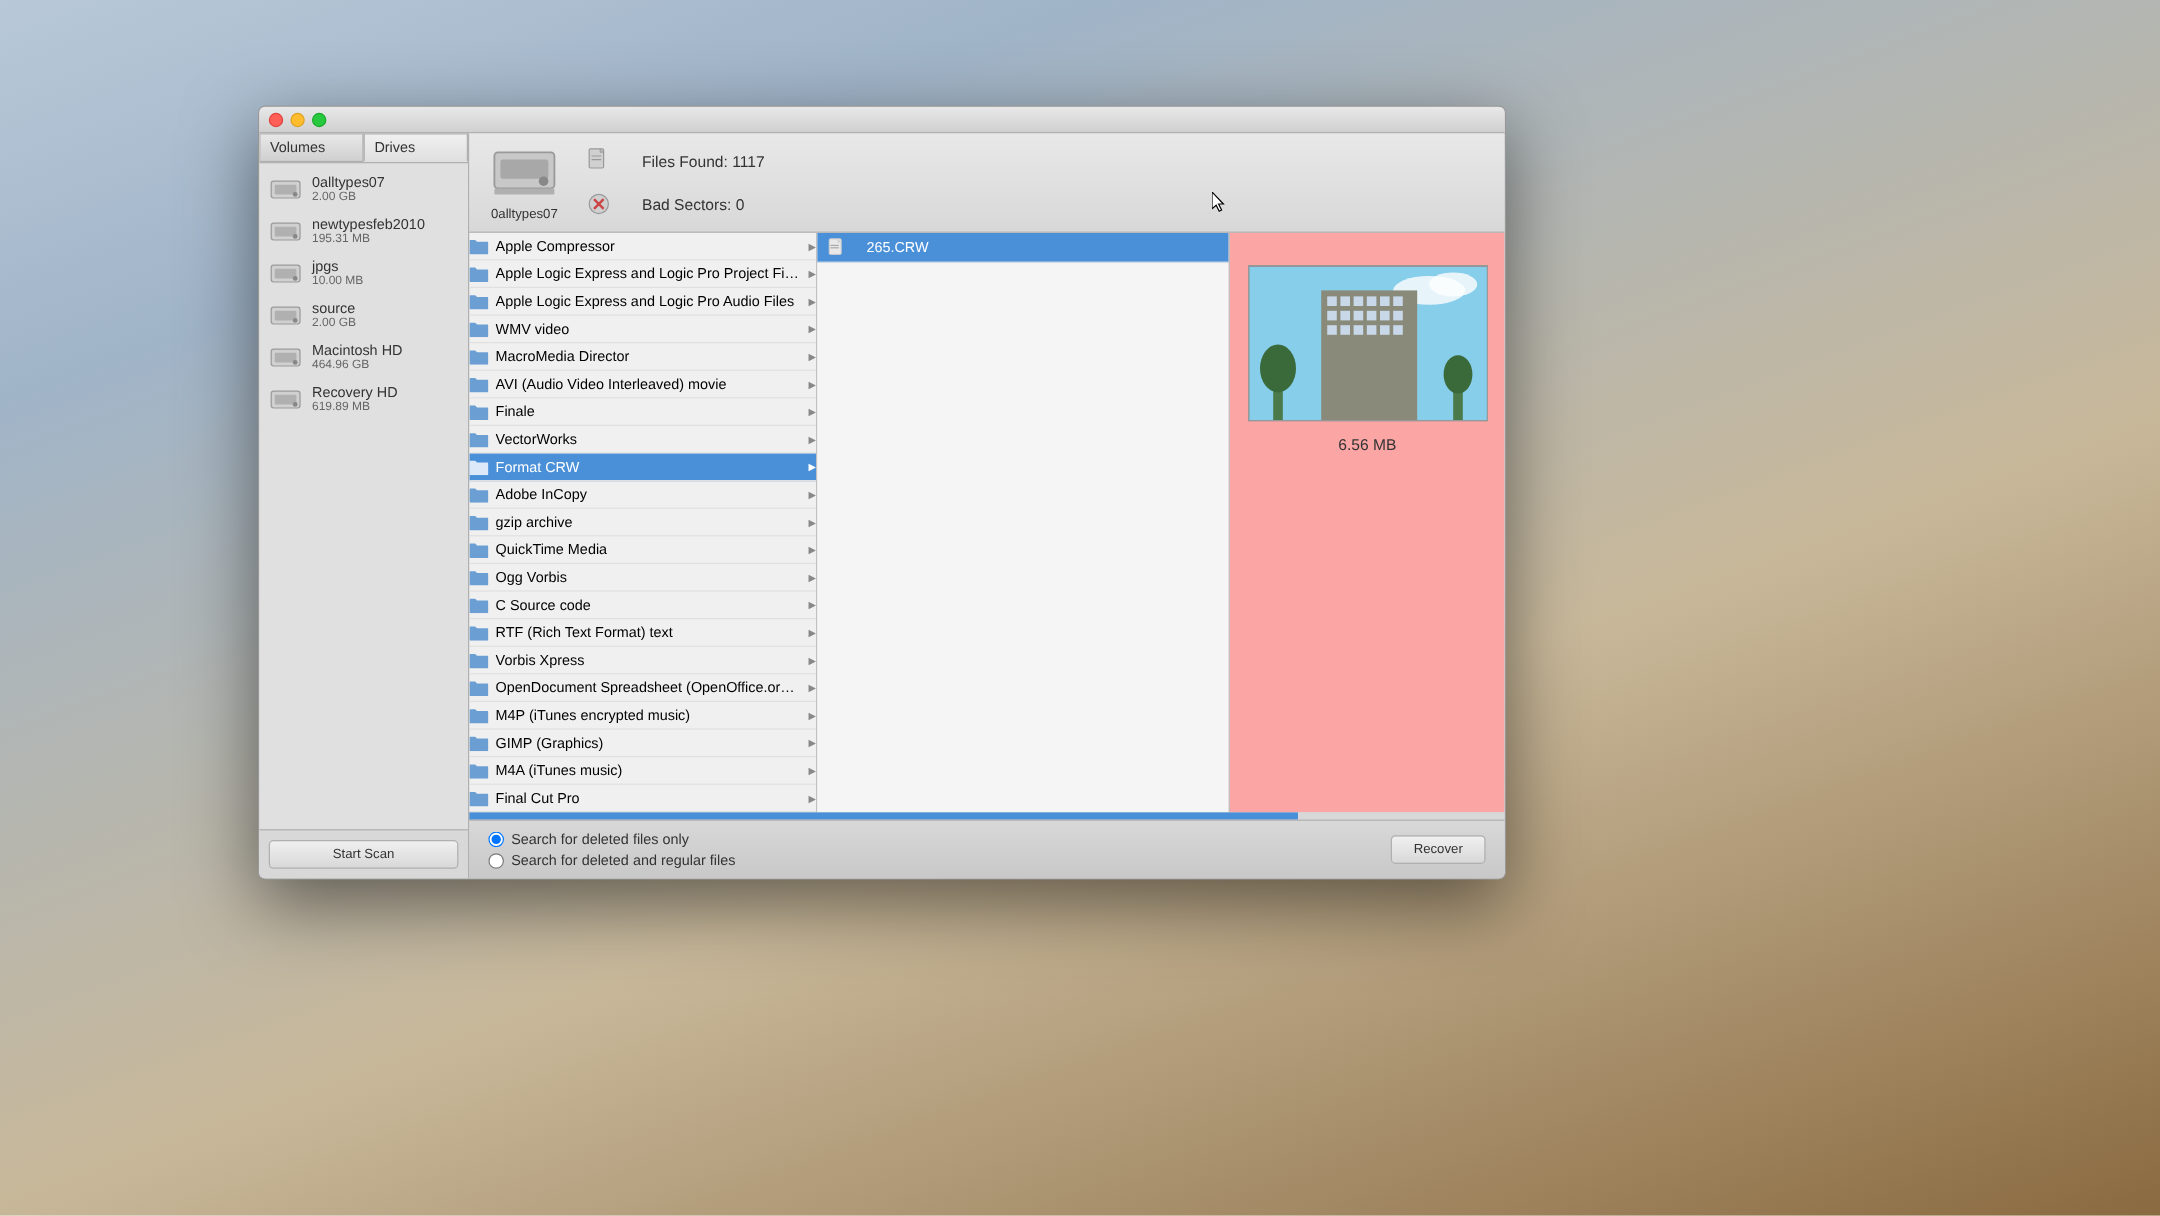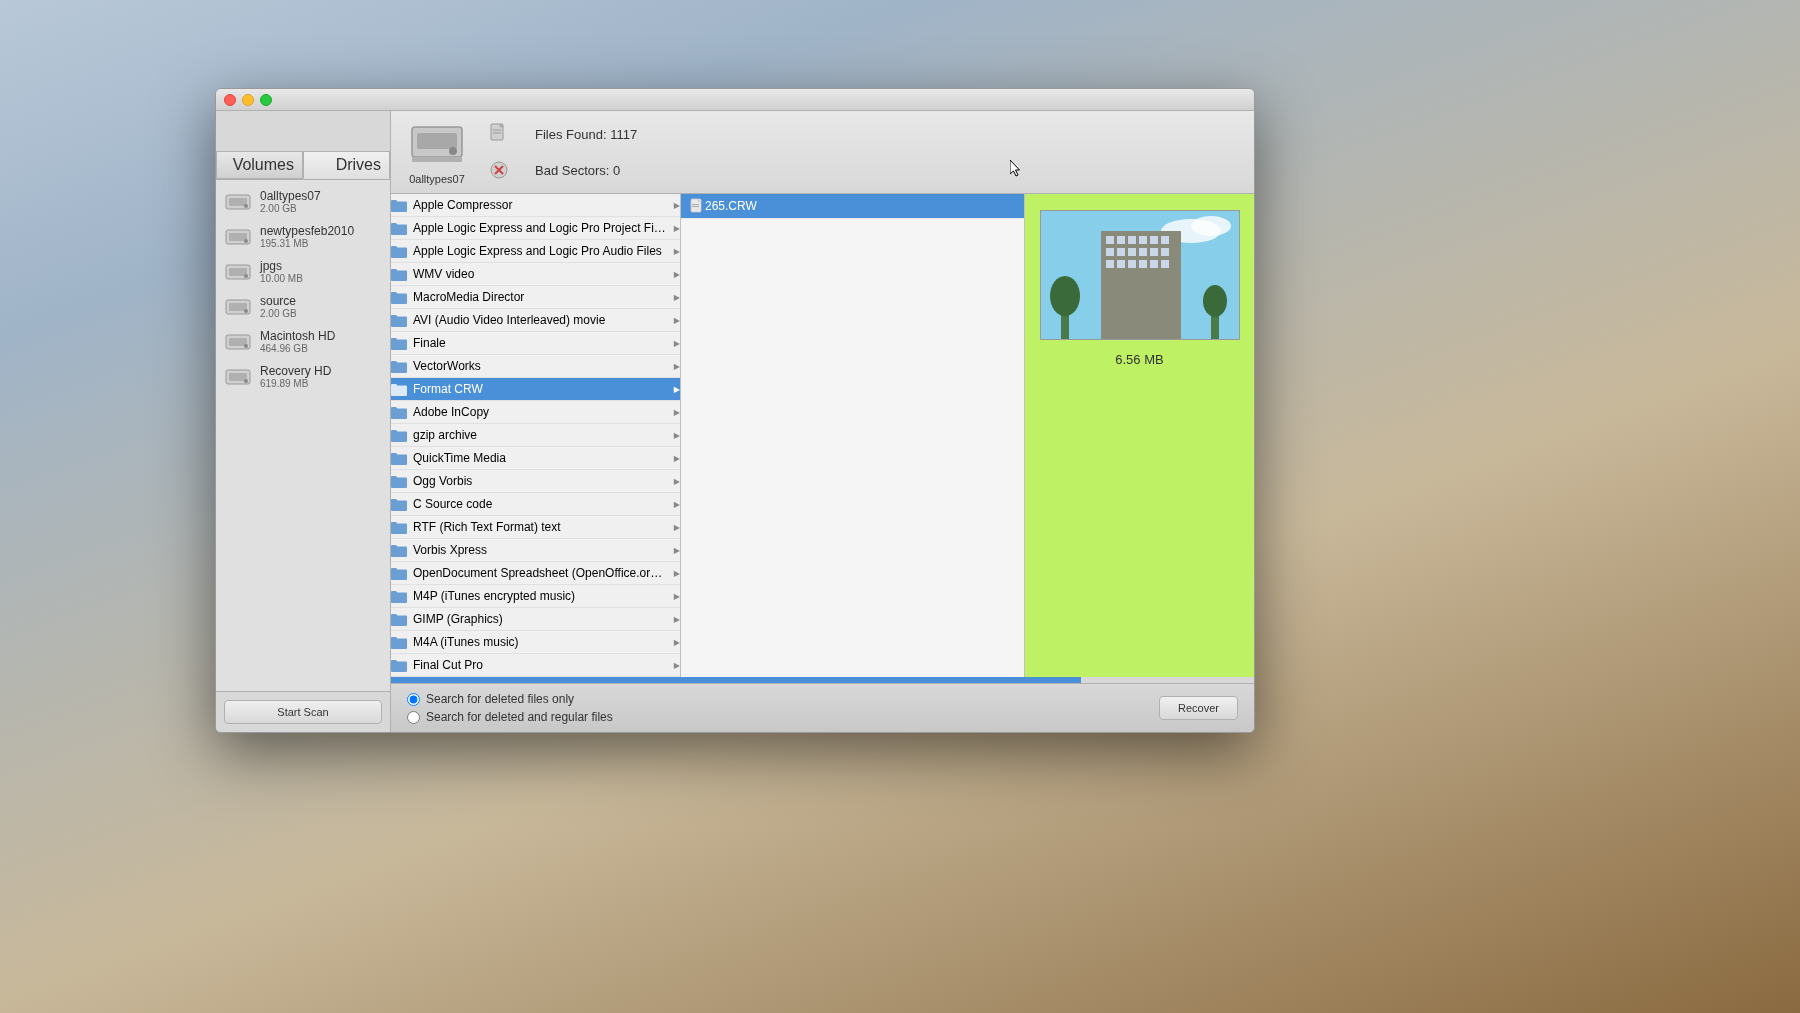--- a/index.html
+++ b/index.html
@@ -77,28 +77,27 @@
 
     .tab-bar {
       display: flex;
       border-bottom: 1px solid #b0b0b0;
       background: #d8d8d8;
     }
 
     .tab {
       flex: 1;
       padding: 4px 8px;
-      text-align: right;
-      font-size: 16px;
+      text-align: left;
+      font-size: 12px;
       font-weight: 500;
       color: #333;
       cursor: pointer;
       border: 1px solid #b0b0b0;
       background: linear-gradient(to bottom, #e8e8e8, #d0d0d0);
-      margin-top: 40px;
     }
 
     .tab.active {
       background: linear-gradient(to bottom, #f0f0f0, #e0e0e0);
       border-bottom: 1px solid #e0e0e0;
     }
 
     .drive-list {
       flex: 1;
       overflow-y: auto;
@@ -247,38 +246,38 @@
       flex: 1;
       background: #f5f5f5;
       overflow-y: auto;
     }
 
     .sub-file-item {
       display: flex;
       align-items: center;
       padding: 4px 8px;
       cursor: pointer;
-      gap: 0;
+      gap: 17px;
       border-bottom: 1px solid #e8e8e8;
     }
 
     .sub-file-item.selected {
       background: #4a90d9;
       color: white;
     }
 
     
     .preview-panel {
       width: 230px;
-      background: #bef264;
+      background: #fca5a5;
       border-left: 1px solid #c0c0c0;
       display: flex;
       flex-direction: column;
       align-items: center;
-      padding: 16px;
+      padding: 27px;
       flex-shrink: 0;
     }
 
     .preview-image {
       width: 200px;
       height: 130px;
       background: #888;
       border: 1px solid #999;
       overflow: hidden;
     }

